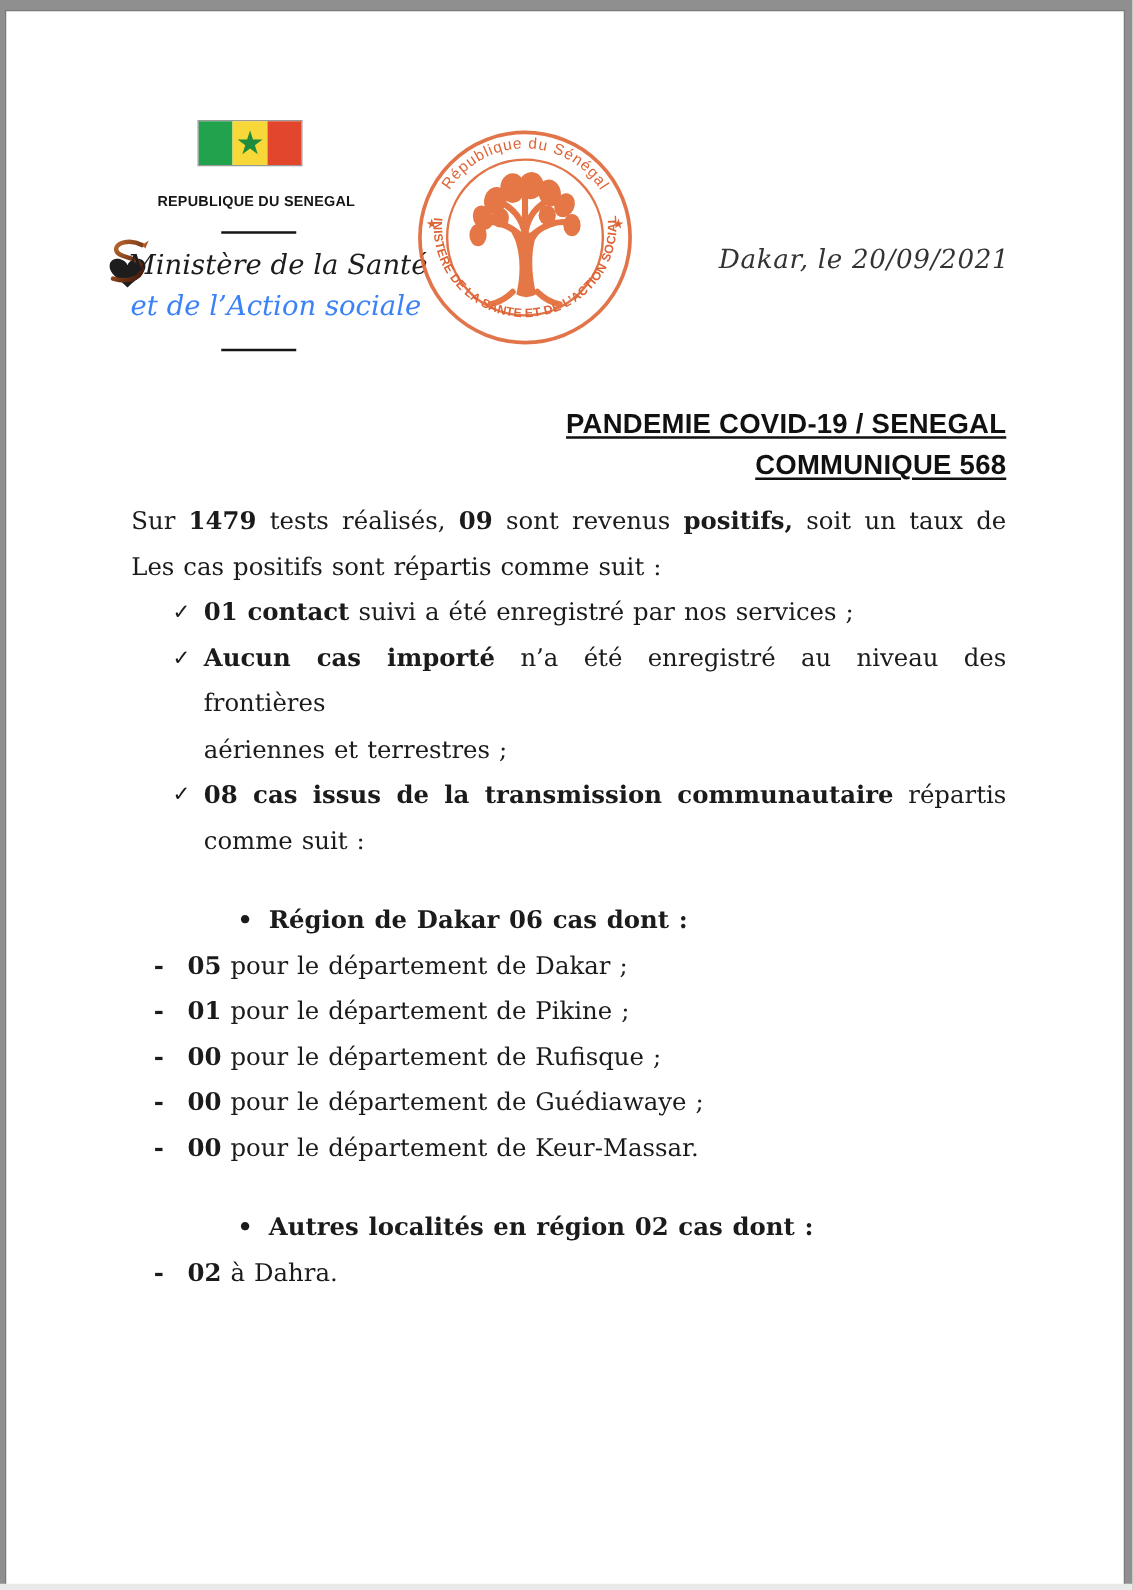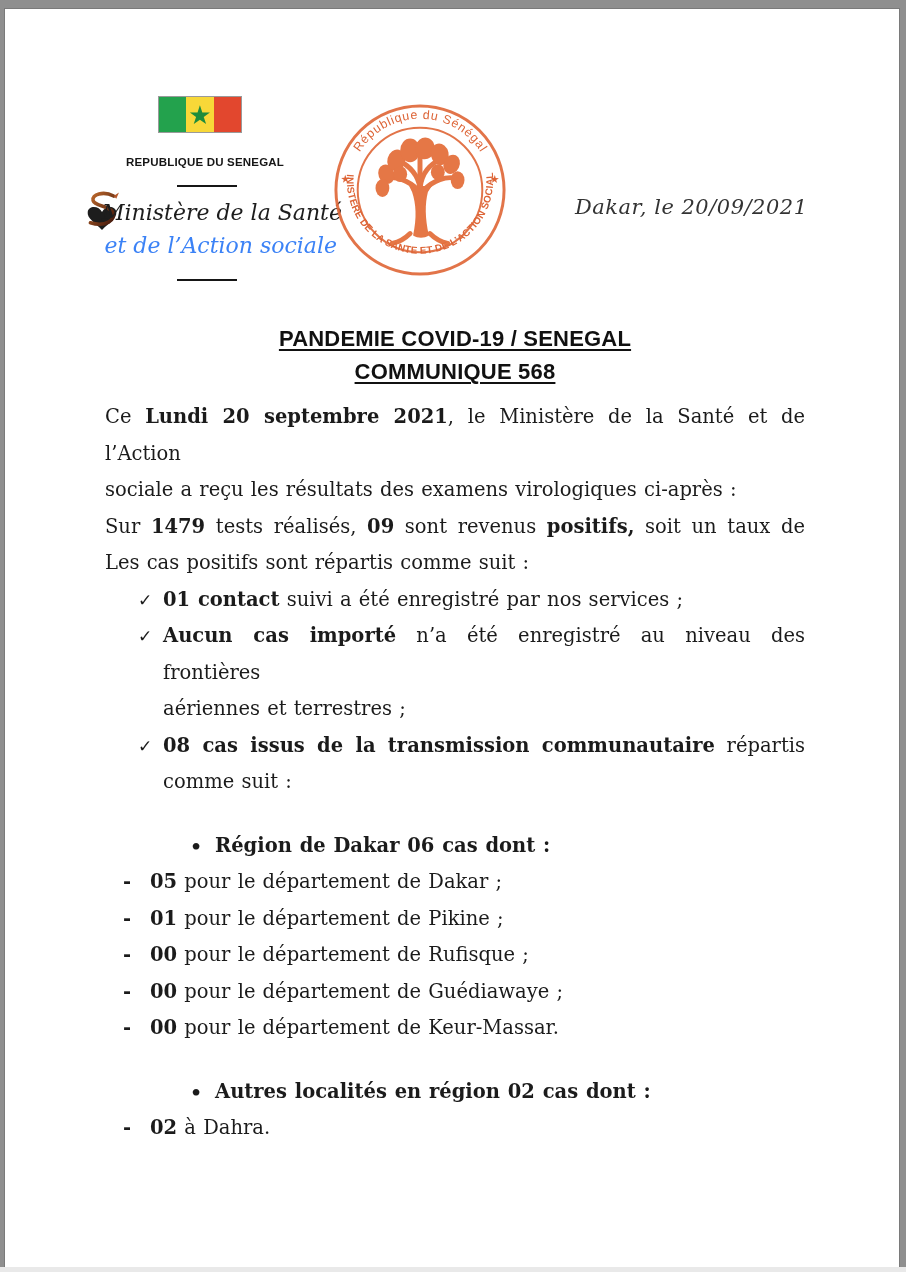--- a/index.html
+++ b/index.html
@@ -53,21 +53,21 @@
     font-style:italic; font-size:22px; color:#3b82f6;
   }
   .stamp { position:absolute; left:326px; top:92px; }
   .dateline {
     position:absolute; left:570px; top:186px; width:250px;
     font-style:italic; font-size:21px; color:#333; letter-spacing:.5px;
   }
 
   
   .title-block {
-    position:absolute; left:100px; top:313px; width:700px; text-align:center;
+    position:absolute; left:100px; top:313px; width:700px; text-align:right;
     font-family:"Liberation Sans", sans-serif; font-weight:bold;
     font-size:22px; line-height:33px; color:#111; letter-spacing:.2px;
   }
   .title-block .tl {
     text-decoration:underline;
     text-decoration-thickness:2px;
     text-underline-offset:3px;
   }
 
   
@@ -163,24 +163,20 @@
 
   <div class="dateline">Dakar, le 20/09/2021</div>
 
   <div class="title-block">
     <div class="tl">PANDEMIE COVID-19 / SENEGAL</div>
     <div class="tl">COMMUNIQUE 568</div>
   </div>
 
   <div class="body-blocks">
       <div class="blk para">
-        <div class="tline stretch"><span>Ce </span><span class="b">Lundi 20 septembre 2021</span><span>, le Ministère de la Santé et de l’Action</span></div>
-        <div class="tline"><span>sociale a reçu les résultats des examens virologiques ci-après :</span></div>
-      </div>
-      <div class="blk para">
         <div class="tline stretch"><span>Sur </span><span class="b">1479</span><span> tests réalisés, </span><span class="b">09</span><span> sont revenus </span><span class="b">positifs,</span><span> soit un taux de</span></div>
       </div>
       <div class="blk para">
         <div class="tline"><span>Les cas positifs sont répartis comme suit :</span></div>
       </div>
       <div class="blk check">
         <div class="tline"><span class="marker">✓</span><span class="b">01 contact</span><span> suivi a été enregistré par nos services ;</span></div>
       </div>
       <div class="blk check">
         <div class="tline stretch"><span class="marker">✓</span><span class="b">Aucun cas importé</span><span> n’a été enregistré au niveau des frontières</span></div>

